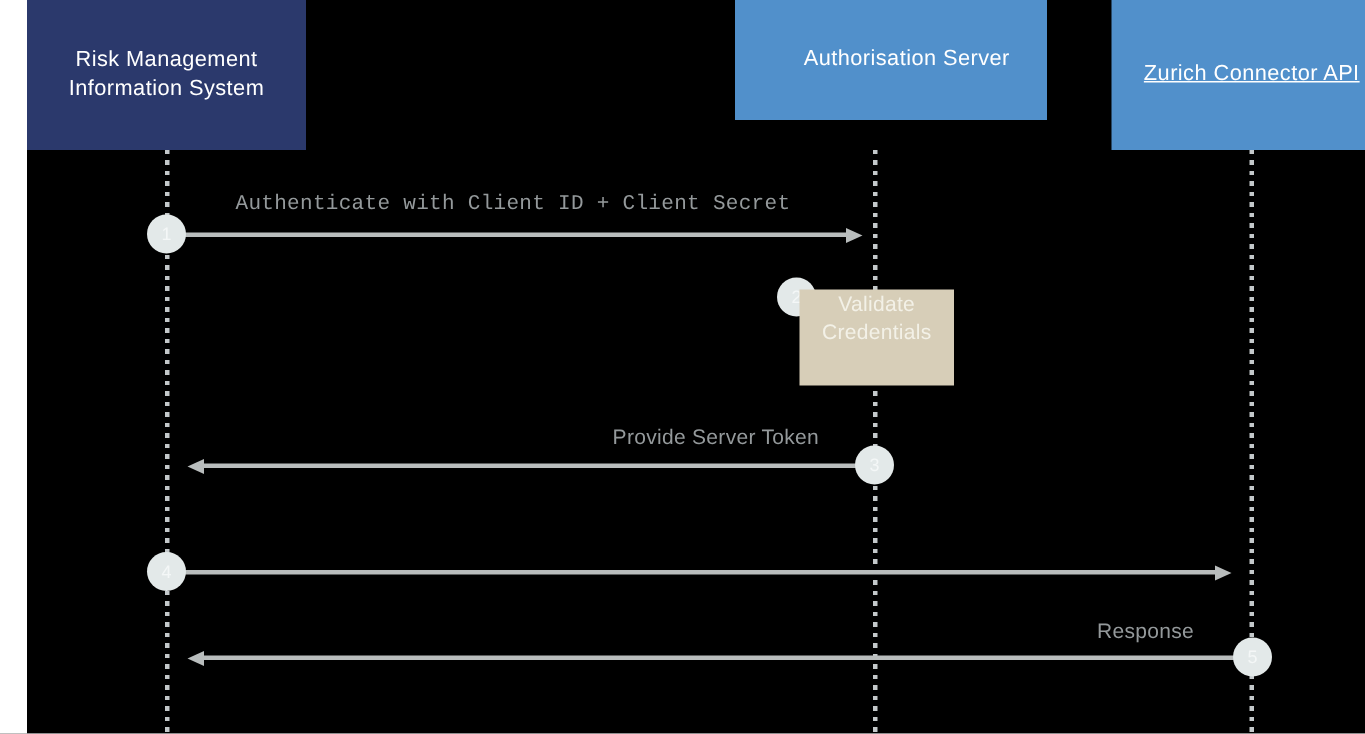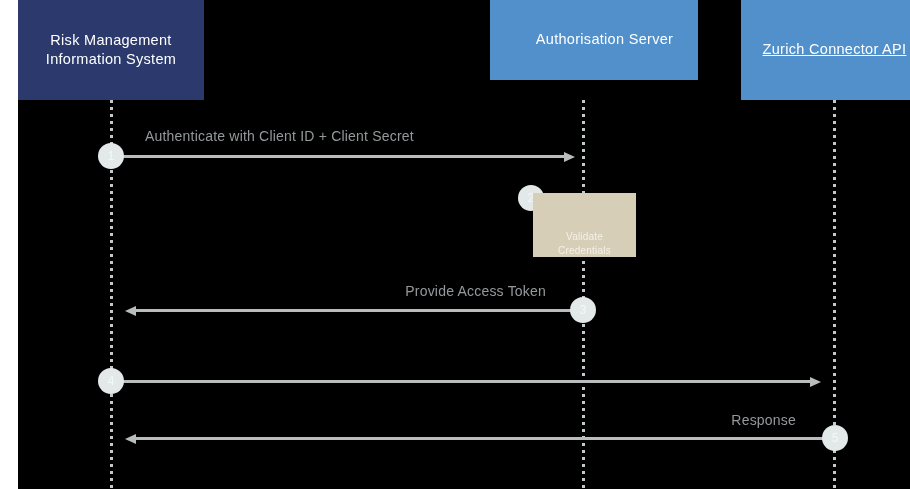--- a/index.html
+++ b/index.html
@@ -57,30 +57,30 @@
   .hl{border-right:11px solid var(--arrow);}
   .h1{left:546px;top:151.5px;}
   .h3{left:107px;top:305.5px;}
   .h4{left:792px;top:376.5px;}
   .h5{left:107px;top:433.5px;}
   
   .msg{
     position:absolute;font-size:14px;color:var(--label);
     letter-spacing:.2px;white-space:nowrap;
   }
-  .m1{left:127px;top:128px;}
+  .m1{left:139px;top:128px;font-family:Liberation Mono, monospace;}
   .m3{right:382px;top:283px;}
   .m4{left:127px;top:353px;}
   .m5{right:132px;top:412px;}
   
   .activation{
     position:absolute;left:515px;top:193px;width:103px;height:64px;
     background:var(--tan);color:#f3f1e7;
-    display:flex;align-items:flex-end;justify-content:center;text-align:center;
-    font-size:10px;line-height:1.35;letter-spacing:.2px;white-space:pre-line;
+    display:flex;align-items:flex-start;justify-content:center;text-align:center;
+    font-size:14px;line-height:1.35;letter-spacing:.2px;white-space:pre-line;
   }
 </style>
 </head>
 <body>
 
 <div class="canvas">
 
   <div class="actor a0">
     <span class="actor-label">Risk Management
 Information System</span>
@@ -100,21 +100,21 @@
   <div class="line ln1"></div>
   <div class="head hr h1"></div>
   <div class="circle c1">1</div>
 
   <div class="circle c2">2</div>
   <div class="activation">
     <span>Validate
 Credentials</span>
   </div>
 
-  <div class="msg m3">Provide Access Token</div>
+  <div class="msg m3">Provide Server Token</div>
   <div class="line ln3"></div>
   <div class="head hl h3"></div>
   <div class="circle c3">3</div>
 
   <div class="line ln4"></div>
   <div class="head hr h4"></div>
   <div class="circle c4">4</div>
 
   <div class="msg m5">Response</div>
   <div class="line ln5"></div>

